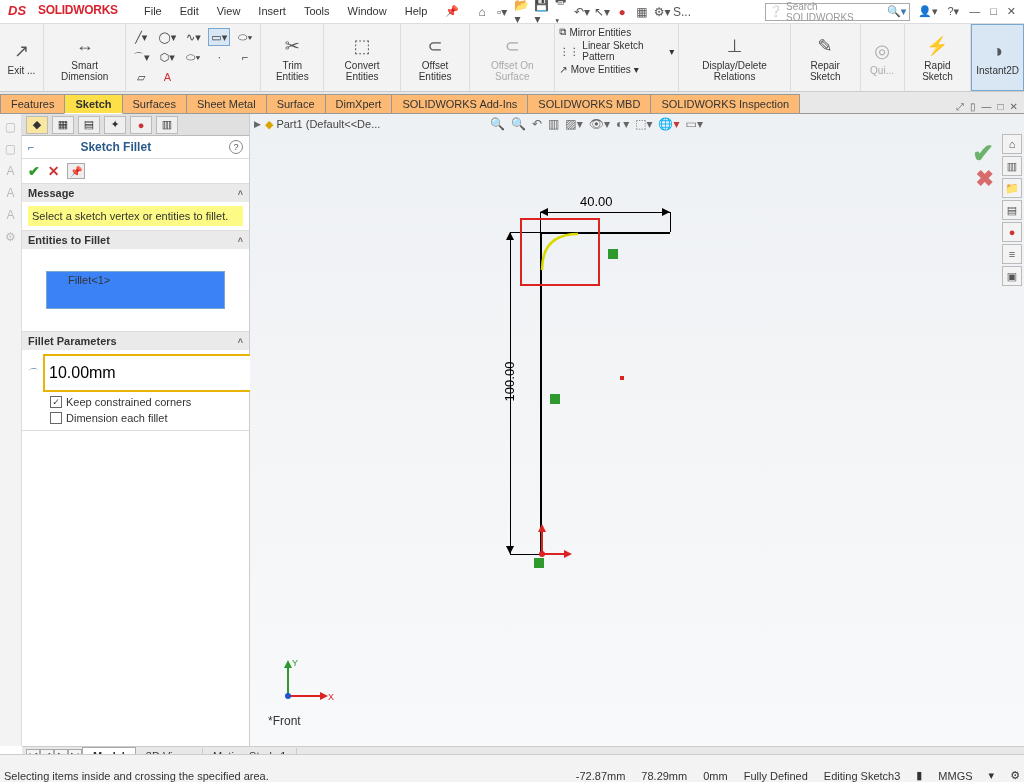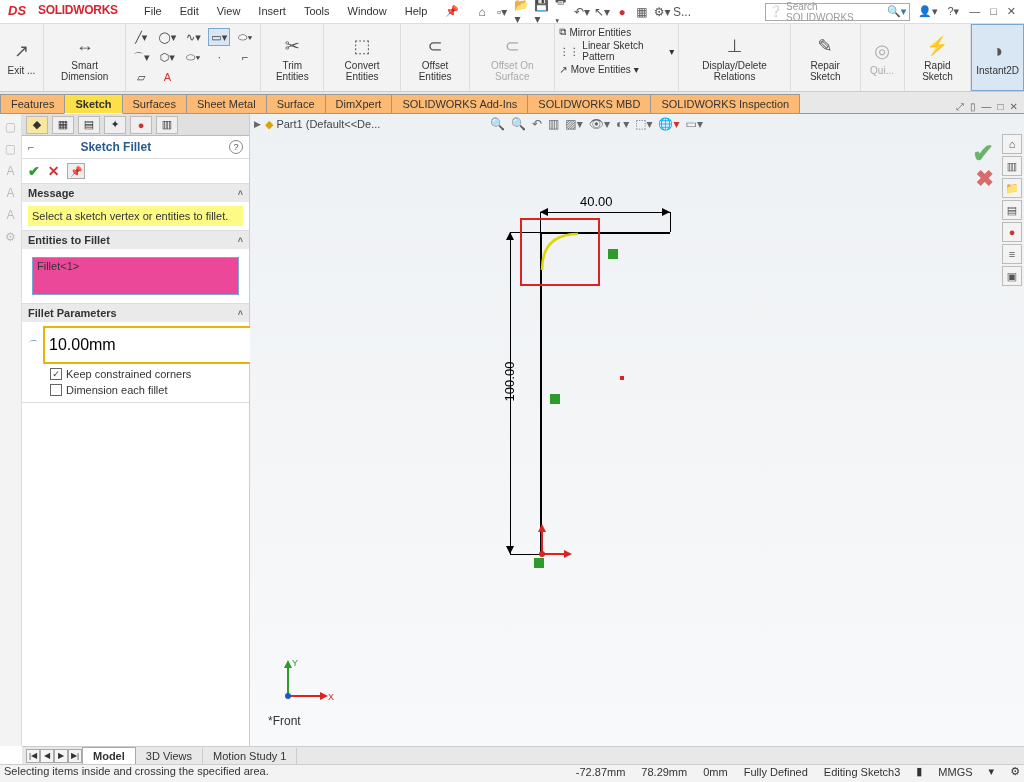--- a/index.html
+++ b/index.html
@@ -52,21 +52,21 @@
 .prhead .help { margin-left: auto; width: 14px; height: 14px; border: 1px solid #888; border-radius: 7px; display: flex; align-items: center; justify-content: center; font-size: 9px; color: #555; }
 .okcancel { display: flex; gap: 8px; padding: 4px 6px; border-bottom: 1px solid #ddd; align-items: center; }
 .okcancel .ok { color: #2e9a2e; font-size: 14px; font-weight: bold; }
 .okcancel .cancel { color: #c33; font-size: 14px; font-weight: bold; }
 .okcancel .pin { width: 18px; height: 16px; border: 1px solid #aaa; display: flex; align-items: center; justify-content: center; background: #eee; font-size: 10px; }
 .section { border-bottom: 1px solid #ddd; }
 .sechdr { background: #eaeaea; padding: 3px 6px; font-weight: bold; font-size: 11px; display: flex; align-items: center; }
 .sechdr .chev { margin-left: auto; color: #666; font-size: 9px; }
 .secbody { padding: 4px 6px; }
 .msgbox { background: #fdfb86; padding: 4px; font-size: 11px; }
-.selbox { background: #ec4899; border: 1px solid #7aa7d0; height: 38px; padding: 2px 4px; font-size: 11px; margin: 4px; }
+.selbox { background: #3b82f6; border: 1px solid #7aa7d0; height: 38px; padding: 2px 21px; font-size: 11px; margin: 18px; }
 .parambox { display: flex; align-items: center; gap: 4px; }
 .parambox .picon { width: 18px; height: 18px; color: #3a76b1; display: flex; align-items: center; justify-content: center; }
 .parambox input { flex: 1; height: 20px; border: 2px solid #eab308; padding: 17px 4px; font-size: 16px; }
 .parambox .spn { width: 12px; display: flex; flex-direction: column; font-size: 7px; color: #555; }
 .chk { display: flex; align-items: center; gap: 4px; margin: 4px 0 2px 22px; font-size: 11px; }
 .chk .box { width: 12px; height: 12px; border: 1px solid #666; display: flex; align-items: center; justify-content: center; font-size: 9px; }
 
 
 .ga { flex: 1; position: relative; background: linear-gradient(#eef1f4, #f8f9fa); }
 .gatop { position: absolute; top: 0; left: 0; right: 0; height: 20px; display: flex; align-items: center; gap: 4px; padding-left: 4px; }
@@ -90,21 +90,21 @@
 .selbox2 { position: absolute; border: 2px solid #d22; }
 .grnbox { position: absolute; width: 10px; height: 10px; background: #2e9a2e; }
 .redpt { position: absolute; width: 4px; height: 4px; background: #d22; }
 
 
 .btabs { position: absolute; left: 22px; right: 0; bottom: 18px; height: 18px; background: #e8e8e8; border-top: 1px solid #ccc; display: flex; align-items: center; font-size: 11px; }
 .btabs .nav { display: flex; gap: 0; margin-left: 4px; }
 .btabs .nav span { width: 14px; height: 14px; border: 1px solid #aaa; background: #f4f4f4; display: flex; align-items: center; justify-content: center; font-size: 8px; }
 .btabs .bt { padding: 2px 10px; border-right: 1px solid #ccc; }
 .btabs .bt.active { background: #fff; font-weight: bold; border: 1px solid #aaa; border-bottom: none; }
-.status { position: absolute; left: 0; right: 0; bottom: 0; height: 18px; background: #f3f3f3; border-top: 1px solid #ccc; display: flex; align-items: flex-start; font-size: 11px; padding: 0 4px; gap: 12px; }
+.status { position: absolute; left: 0; right: 0; bottom: 0; height: 28px; background: #f3f3f3; border-top: 1px solid #ccc; display: flex; align-items: flex-end; font-size: 11px; padding: 0 4px; gap: 12px; }
 .status .r { margin-left: auto; display: flex; gap: 16px; align-items: center; }
 </style>
 </head>
 <body>
 
 <div class="titlebar">
   <div class="logo">
     <span class="logo-s">DS</span>
     <span class="logo-text">SOLIDWORKS</span>
   </div>

